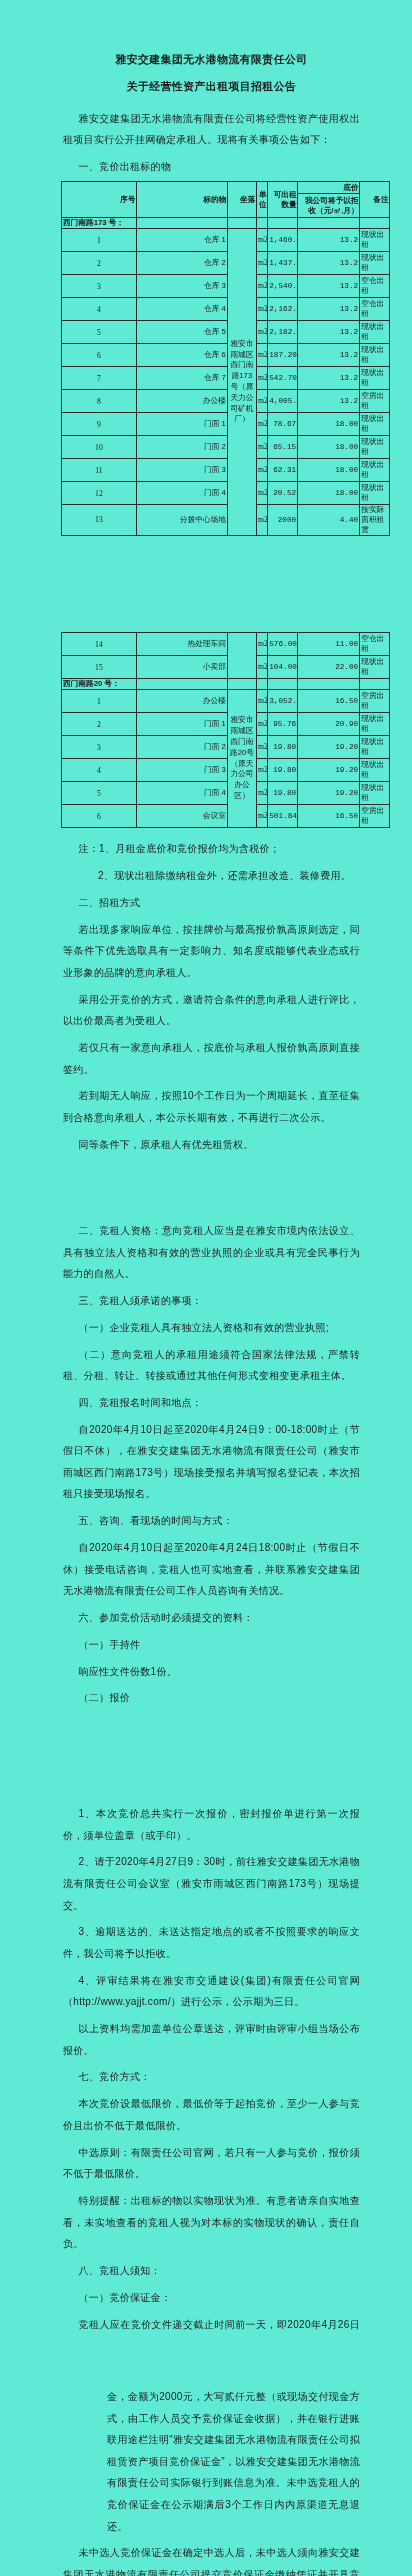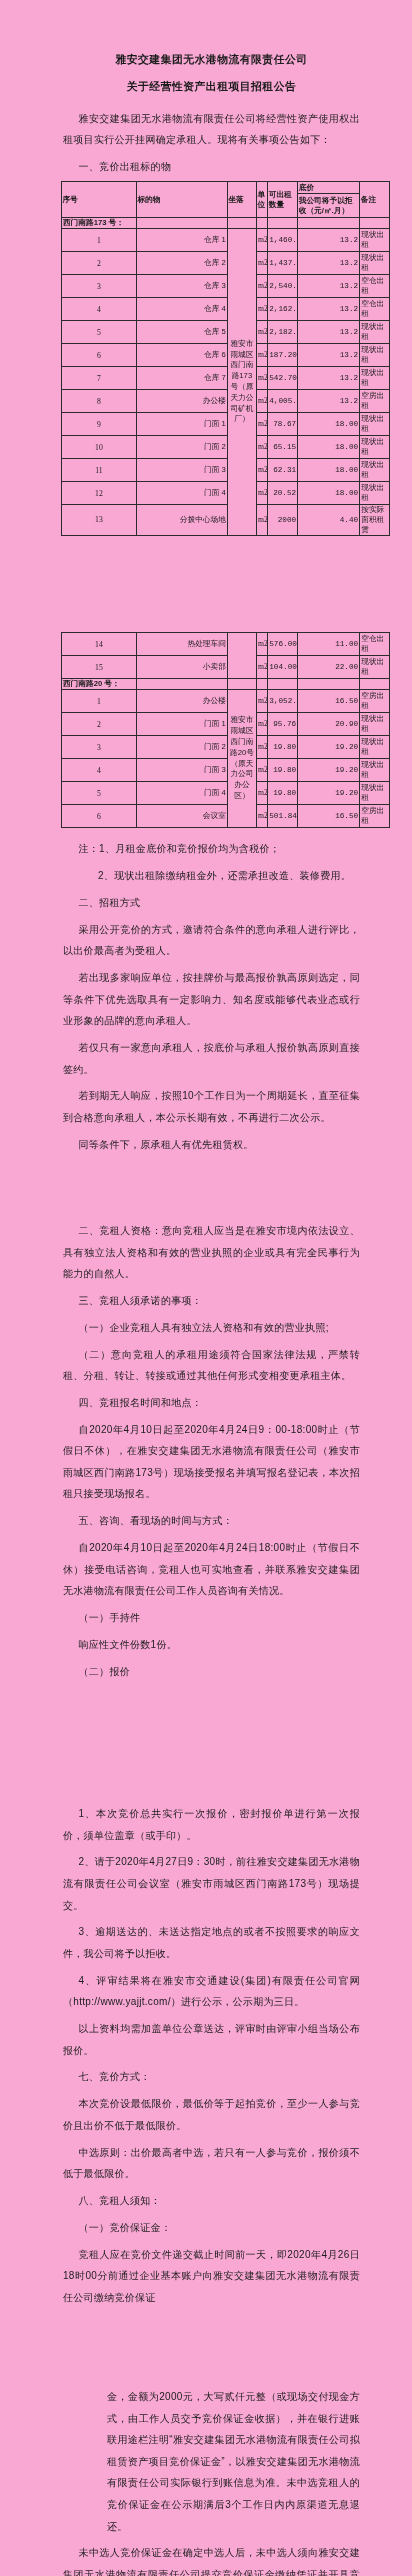--- a/index.html
+++ b/index.html
@@ -14,21 +14,21 @@
     background: #ffffff;
   }
   .page {
     box-sizing: border-box;
     width: 412px;
     height: 583px;
     overflow: hidden;
     position: relative;
     padding-left: 63px;
     padding-right: 52px;
-    background: #f9a8d4;
+    background: #5eead4;
   }
 
   
   .title-block { padding-top: 53px; }
   .doc-title {
     margin: 0 0 14px 0;
     font-size: 10.8px;
     font-weight: bold;
     text-align: center;
     line-height: 13.4px;
@@ -62,21 +62,21 @@
   .page-2 table.lease { margin-top: 49px; }
   table.lease th, table.lease td {
     border: 1px solid #2b2b2b;
     font-size: 7.7px;
     padding: 0 1px;
     overflow: hidden;
     vertical-align: middle;
   }
   table.lease th {
     font-weight: bold;
-    text-align: left;
+    text-align: right;
     line-height: 9.8px;
     padding: 0 0.5px;
   }
   tr.hdr-top { height: 12.4px; }
   tr.hdr-sub { height: 24px; }
   th.price-sub-cell { text-align: left; font-weight: bold; }
   tr.data-row { height: 23px; }
   tr.section-row { height: 10.3px; }
   td.section-cell {
     font-weight: bold;
@@ -344,54 +344,56 @@
             <td class="num qty-cell">501.84</td>
             <td class="num price-cell">16.50</td>
             <td class="note-cell">空房出租</td>
           </tr>
         </tbody>
     </table>
     <div class="text-block tb2-after">
         <p class="para pi">注：1、月租金底价和竞价报价均为含税价；</p>
         <p class="para pi2">2、现状出租除缴纳租金外，还需承担改造、装修费用。</p>
         <p class="para pi">二、招租方式</p>
+        <p class="para pi">若出现多家响应单位，按挂牌价与最高报价孰高原则选定，同等条件下优先选取具有一定影响力、知名度或能够代表业态或行业形象的品牌的意向承租人。</p>
         <p class="para pi">采用公开竞价的方式，邀请符合条件的意向承租人进行评比，以出价最高者为受租人。</p>
-        <p class="para pi">若出现多家响应单位，按挂牌价与最高报价孰高原则选定，同等条件下优先选取具有一定影响力、知名度或能够代表业态或行业形象的品牌的意向承租人。</p>
         <p class="para pi">若仅只有一家意向承租人，按底价与承租人报价孰高原则直接签约。</p>
         <p class="para pi">若到期无人响应，按照10个工作日为一个周期延长，直至征集到合格意向承租人，本公示长期有效，不再进行二次公示。</p>
         <p class="para pi">同等条件下，原承租人有优先租赁权。</p>
       </div>
   </div>
 
   <div class="page page-3">
     <div class="text-block page-top-pad">
         <p class="para pi">二、竞租人资格：意向竞租人应当是在雅安市境内依法设立、具有独立法人资格和有效的营业执照的企业或具有完全民事行为能力的自然人。</p>
         <p class="para pi">三、竞租人须承诺的事项：</p>
         <p class="para pi">（一）企业竞租人具有独立法人资格和有效的营业执照;</p>
         <p class="para pi">（二）意向竞租人的承租用途须符合国家法律法规，严禁转租、分租、转让、转接或通过其他任何形式变相变更承租主体。</p>
         <p class="para pi">四、竞租报名时间和地点：</p>
         <p class="para pi">自2020年4月10日起至2020年4月24日9：00-18:00时止（节假日不休），在雅安交建集团无水港物流有限责任公司（雅安市雨城区西门南路173号）现场接受报名并填写报名登记表，本次招租只接受现场报名。</p>
         <p class="para pi">五、咨询、看现场的时间与方式：</p>
         <p class="para pi">自2020年4月10日起至2020年4月24日18:00时止（节假日不休）接受电话咨询，竞租人也可实地查看，并联系雅安交建集团无水港物流有限责任公司工作人员咨询有关情况。</p>
+        <p class="para pi">六、参加竞价活动时必须提交的资料：</p>
         <p class="para pi">（一）手持件</p>
         <p class="para pi">响应性文件份数1份。</p>
         <p class="para pi">（二）报价</p>
       </div>
   </div>
 
   <div class="page page-4">
     <div class="text-block page-top-pad">
         <p class="para pi">1、本次竞价总共实行一次报价，密封报价单进行第一次报价，须单位盖章（或手印）。</p>
         <p class="para pi">2、请于2020年4月27日9：30时，前往雅安交建集团无水港物流有限责任公司会议室（雅安市雨城区西门南路173号）现场提交。</p>
         <p class="para pi">3、逾期送达的、未送达指定地点的或者不按照要求的响应文件，我公司将予以拒收。</p>
         <p class="para pi">4、评审结果将在雅安市交通建设(集团)有限责任公司官网（http://www.yajjt.com/）进行公示，公示期为三日。</p>
         <p class="para pi">以上资料均需加盖单位公章送达，评审时由评审小组当场公布报价。</p>
         <p class="para pi">七、竞价方式：</p>
         <p class="para pi">本次竞价设最低限价，最低价等于起拍竞价，至少一人参与竞价且出价不低于最低限价。</p>
-        <p class="para pi">中选原则：出价最高者中选，若只有一人参与竞价，报价须不低于最低限价。</p>
+        <p class="para pi">中选原则：有限责任公司官网，若只有一人参与竞价，报价须不低于最低限价。</p>
+        <p class="para pi">特别提醒：出租标的物以实物现状为准。有意者请亲自实地查看，未实地查看的竞租人视为对本标的实物现状的确认，责任自负。</p>
         <p class="para pi">八、竞租人须知：</p>
         <p class="para pi">（一）竞价保证金：</p>
         <p class="para pi">竞租人应在竞价文件递交截止时间前一天，即2020年4月26日18时00分前通过企业基本账户向雅安交建集团无水港物流有限责任公司缴纳竞价保证</p>
       </div>
   </div>
 
   <div class="page page-5">
     <div class="text-block page-top-pad">
         <p class="para pc">金，金额为2000元，大写贰仟元整（或现场交付现金方式，由工作人员交予竞价保证金收据），并在银行进账联用途栏注明“雅安交建集团无水港物流有限责任公司拟租赁资产项目竞价保证金”，以雅安交建集团无水港物流有限责任公司实际银行到账信息为准。未中选竞租人的竞价保证金在公示期满后3个工作日内内原渠道无息退还。</p>
         <p class="para pi">未中选人竞价保证金在确定中选人后，未中选人须向雅安交建集团无水港物流有限责任公司提交竞价保证金缴纳凭证并开具竞价保证金收据后3个工作日内无息退还。</p>

